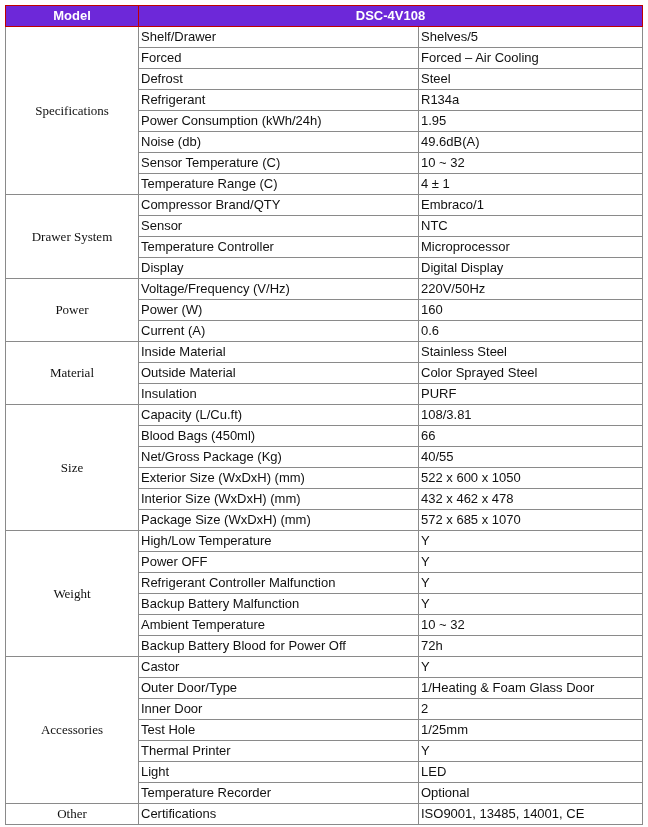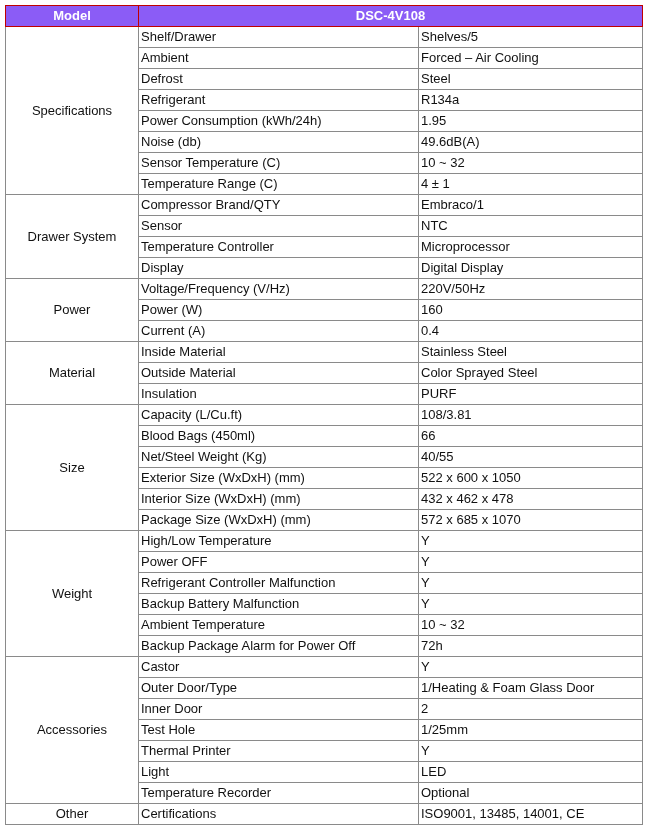--- a/index.html
+++ b/index.html
@@ -5,23 +5,23 @@
   html, body { margin: 0; padding: 0; background: #ffffff; }
   body { width: 648px; height: 827px; position: relative; overflow: hidden;
          font-family: "Liberation Sans", "DejaVu Sans", sans-serif; color: #111; }
   table.spec { position: absolute; left: 5px; top: 5px; width: 637px;
                border-collapse: collapse; table-layout: fixed; font-size: 13px; }
   table.spec col.c1 { width: 133px; }
   table.spec col.c2 { width: 280px; }
   table.spec col.c3 { width: 224px; }
   table.spec td, table.spec th { border: 1px solid #8a8a8a; height: 20px; padding: 0 2px;
                white-space: nowrap; overflow: hidden; line-height: 20px; }
-  table.spec thead th { background: #8b5cf6; color: #ffffff; font-weight: bold;
+  table.spec thead th { background: #6d28d9; color: #ffffff; font-weight: bold;
                text-align: center; font-size: 13px; border-color: #c00000; height: 20px; }
-  td.group { text-align: center; vertical-align: middle; }
+  td.group { text-align: center; vertical-align: middle; font-family: Liberation Serif, serif; }
   td.param, td.val { text-align: left; }
 </style>
 </head>
 <body>
 
 <table class="spec">
   <colgroup>
       <col class="c1">
       <col class="c2">
       <col class="c3">
@@ -32,21 +32,21 @@
       <th colspan="2">DSC-4V108</th>
     </tr>
   </thead>
   <tbody id="spec-body">
       <tr>
         <td class="group" rowspan="8">Specifications</td>
         <td class="param">Shelf/Drawer</td>
         <td class="val">Shelves/5</td>
       </tr>
       <tr>
-        <td class="param">Ambient</td>
+        <td class="param">Forced</td>
         <td class="val">Forced – Air Cooling</td>
       </tr>
       <tr>
         <td class="param">Defrost</td>
         <td class="val">Steel</td>
       </tr>
       <tr>
         <td class="param">Refrigerant</td>
         <td class="val">R134a</td>
       </tr>
@@ -87,21 +87,21 @@
         <td class="group" rowspan="3">Power</td>
         <td class="param">Voltage/Frequency (V/Hz)</td>
         <td class="val">220V/50Hz</td>
       </tr>
       <tr>
         <td class="param">Power (W)</td>
         <td class="val">160</td>
       </tr>
       <tr>
         <td class="param">Current (A)</td>
-        <td class="val">0.4</td>
+        <td class="val">0.6</td>
       </tr>
       <tr>
         <td class="group" rowspan="3">Material</td>
         <td class="param">Inside Material</td>
         <td class="val">Stainless Steel</td>
       </tr>
       <tr>
         <td class="param">Outside Material</td>
         <td class="val">Color Sprayed Steel</td>
       </tr>
@@ -112,21 +112,21 @@
       <tr>
         <td class="group" rowspan="6">Size</td>
         <td class="param">Capacity (L/Cu.ft)</td>
         <td class="val">108/3.81</td>
       </tr>
       <tr>
         <td class="param">Blood Bags (450ml)</td>
         <td class="val">66</td>
       </tr>
       <tr>
-        <td class="param">Net/Steel  Weight (Kg)</td>
+        <td class="param">Net/Gross  Package (Kg)</td>
         <td class="val">40/55</td>
       </tr>
       <tr>
         <td class="param">Exterior Size (WxDxH) (mm)</td>
         <td class="val">522 x 600 x 1050</td>
       </tr>
       <tr>
         <td class="param">Interior Size (WxDxH) (mm)</td>
         <td class="val">432 x 462 x 478</td>
       </tr>
@@ -149,21 +149,21 @@
       </tr>
       <tr>
         <td class="param">Backup Battery Malfunction</td>
         <td class="val">Y</td>
       </tr>
       <tr>
         <td class="param">Ambient Temperature</td>
         <td class="val">10 ~ 32</td>
       </tr>
       <tr>
-        <td class="param">Backup Package Alarm for Power Off</td>
+        <td class="param">Backup Battery Blood for Power Off</td>
         <td class="val">72h</td>
       </tr>
       <tr>
         <td class="group" rowspan="7">Accessories</td>
         <td class="param">Castor</td>
         <td class="val">Y</td>
       </tr>
       <tr>
         <td class="param">Outer Door/Type</td>
         <td class="val">1/Heating &amp; Foam Glass Door</td>

